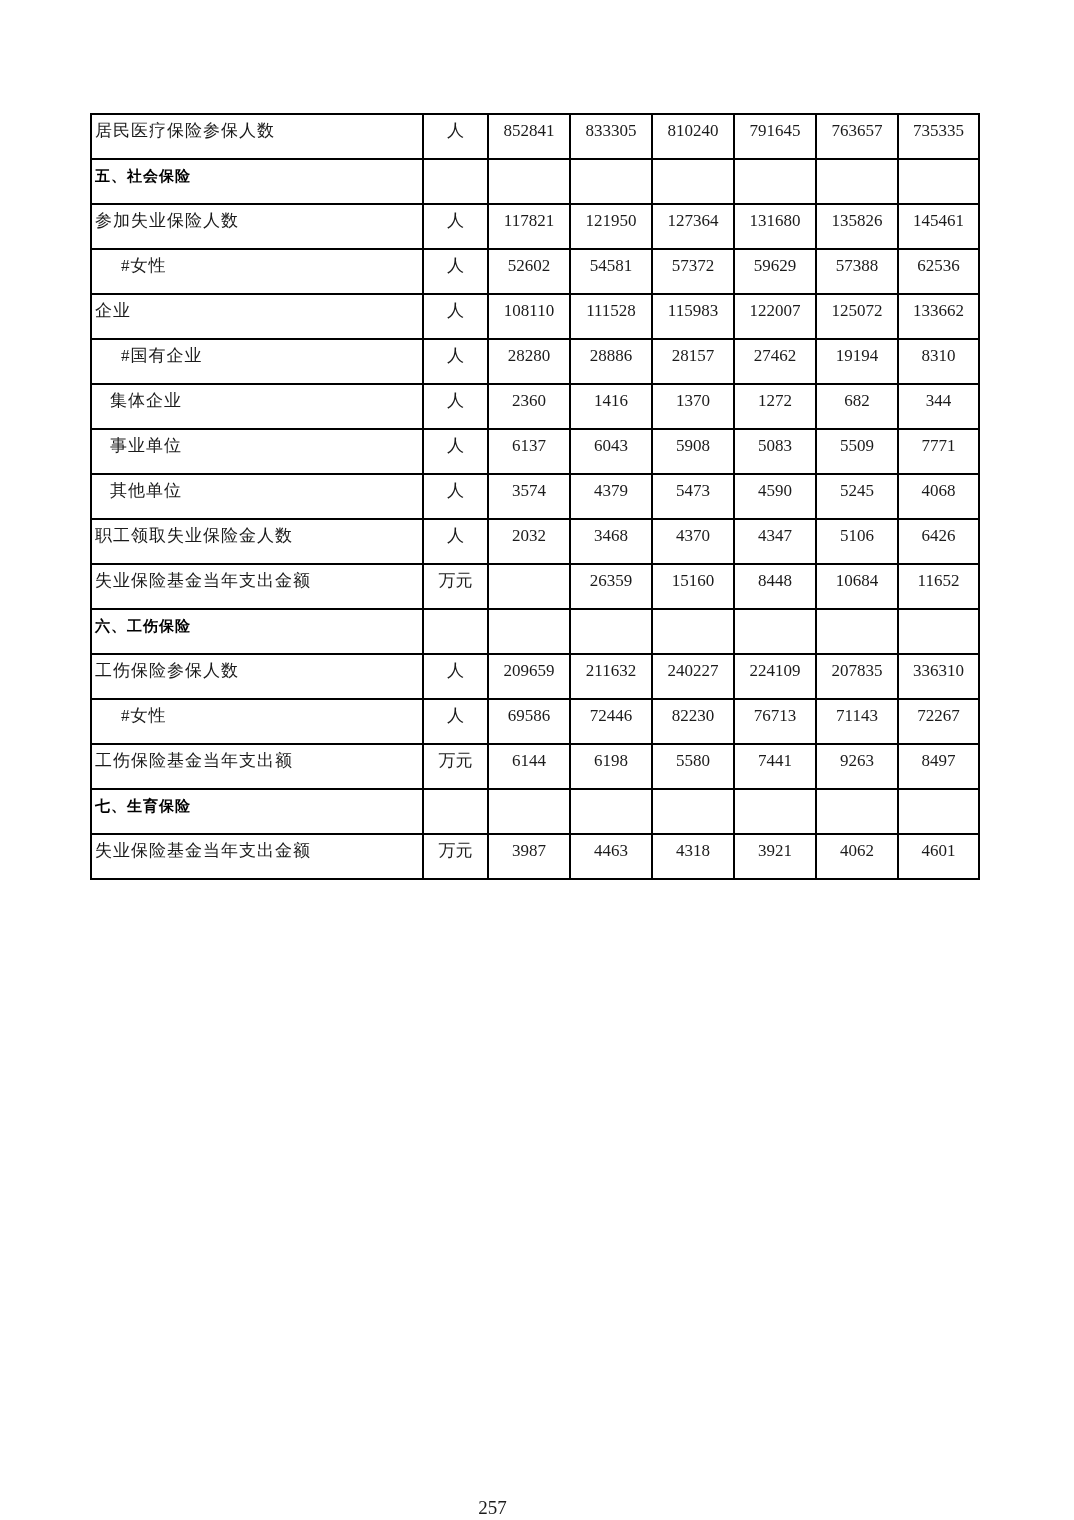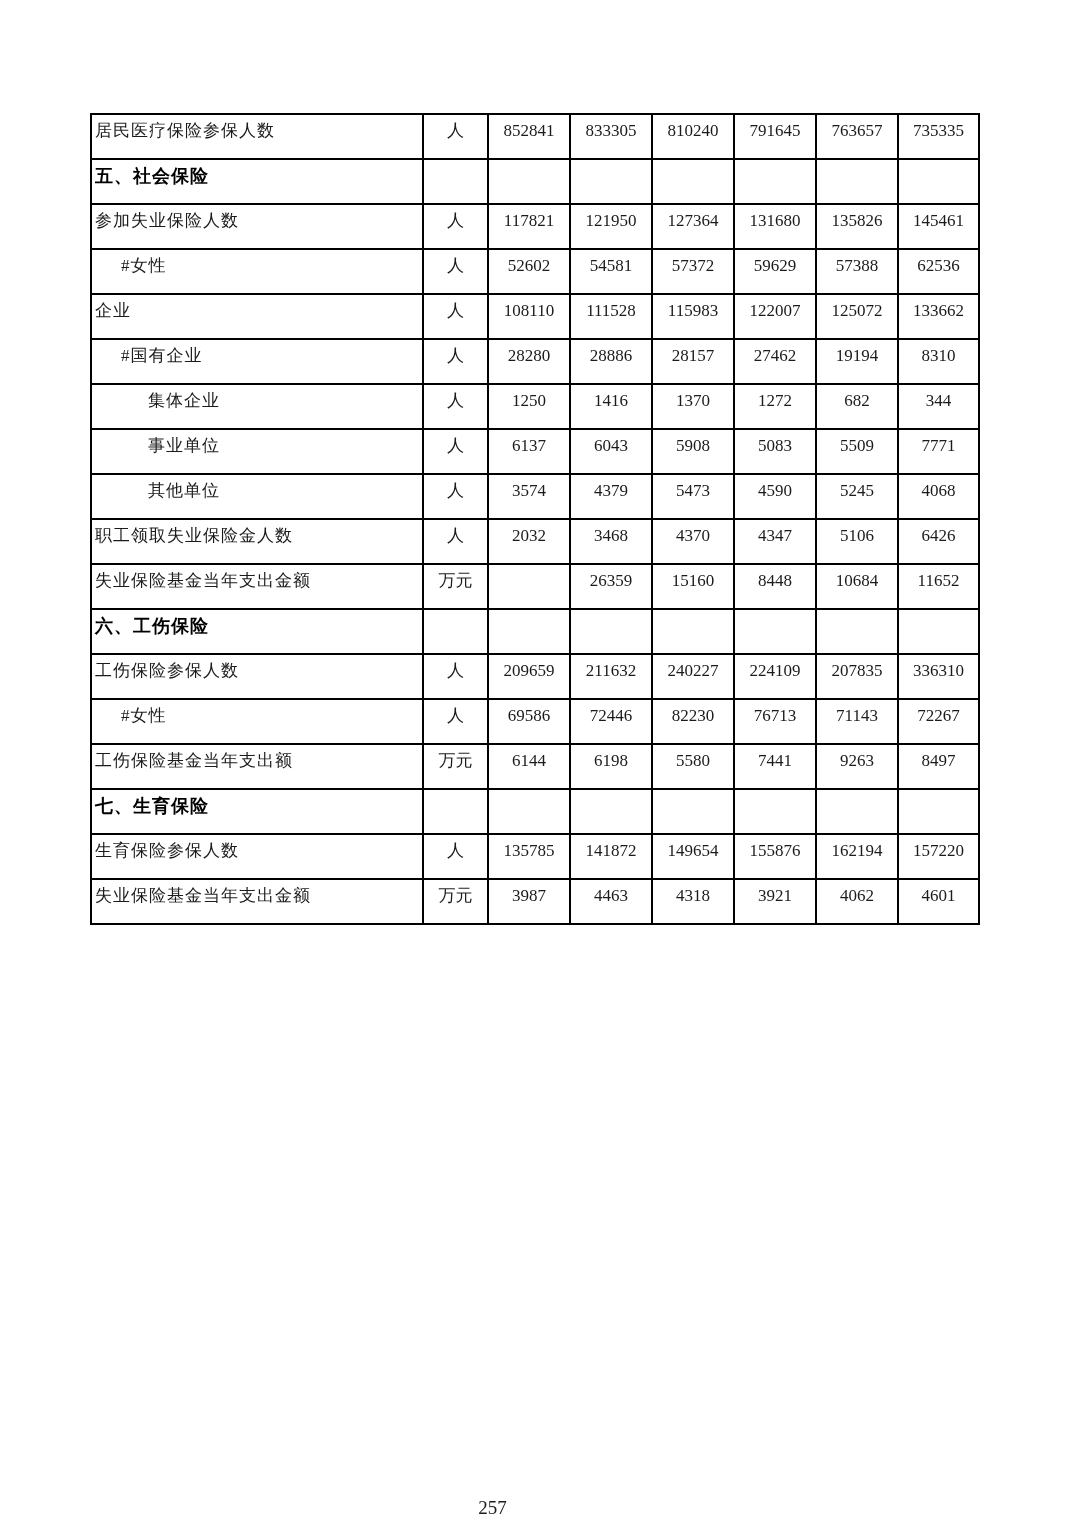--- a/index.html
+++ b/index.html
@@ -35,28 +35,28 @@
     padding: 5px 3px 0 3px;
     overflow: hidden;
     white-space: nowrap;
   }
   td.label {
     text-align: left;
     padding-left: 7px;
     letter-spacing: 1px;
   }
   td.label.ind1 { padding-left: 29px; }
-  td.label.ind2 { padding-left: 56px; }
+  td.label.ind2 { padding-left: 18px; }
   td.unit, td.val {
     text-align: center;
   }
   tr.section td.label {
     font-family: "Liberation Sans", "DejaVu Sans", sans-serif;
     font-weight: bold;
-    font-size: 18px;
+    font-size: 15px;
     letter-spacing: 1px;
     color: #000000;
   }
   .page-number {
     position: absolute;
     top: 1477px;
     left: 0;
     width: 100%;
     text-align: center;
     font-size: 19px;
@@ -136,21 +136,21 @@
       <td class="val">28280</td>
       <td class="val">28886</td>
       <td class="val">28157</td>
       <td class="val">27462</td>
       <td class="val">19194</td>
       <td class="val">8310</td>
     </tr>
         <tr>
       <td class="label ind2">集体企业</td>
       <td class="unit">人</td>
-      <td class="val">1250</td>
+      <td class="val">2360</td>
       <td class="val">1416</td>
       <td class="val">1370</td>
       <td class="val">1272</td>
       <td class="val">682</td>
       <td class="val">344</td>
     </tr>
         <tr>
       <td class="label ind2">事业单位</td>
       <td class="unit">人</td>
       <td class="val">6137</td>
@@ -234,30 +234,20 @@
       <td class="label ind0">七、生育保险</td>
       <td class="unit"></td>
       <td class="val"></td>
       <td class="val"></td>
       <td class="val"></td>
       <td class="val"></td>
       <td class="val"></td>
       <td class="val"></td>
     </tr>
         <tr>
-      <td class="label ind0">生育保险参保人数</td>
-      <td class="unit">人</td>
-      <td class="val">135785</td>
-      <td class="val">141872</td>
-      <td class="val">149654</td>
-      <td class="val">155876</td>
-      <td class="val">162194</td>
-      <td class="val">157220</td>
-    </tr>
-        <tr>
       <td class="label ind0">失业保险基金当年支出金额</td>
       <td class="unit">万元</td>
       <td class="val">3987</td>
       <td class="val">4463</td>
       <td class="val">4318</td>
       <td class="val">3921</td>
       <td class="val">4062</td>
       <td class="val">4601</td>
     </tr>
       </tbody>

